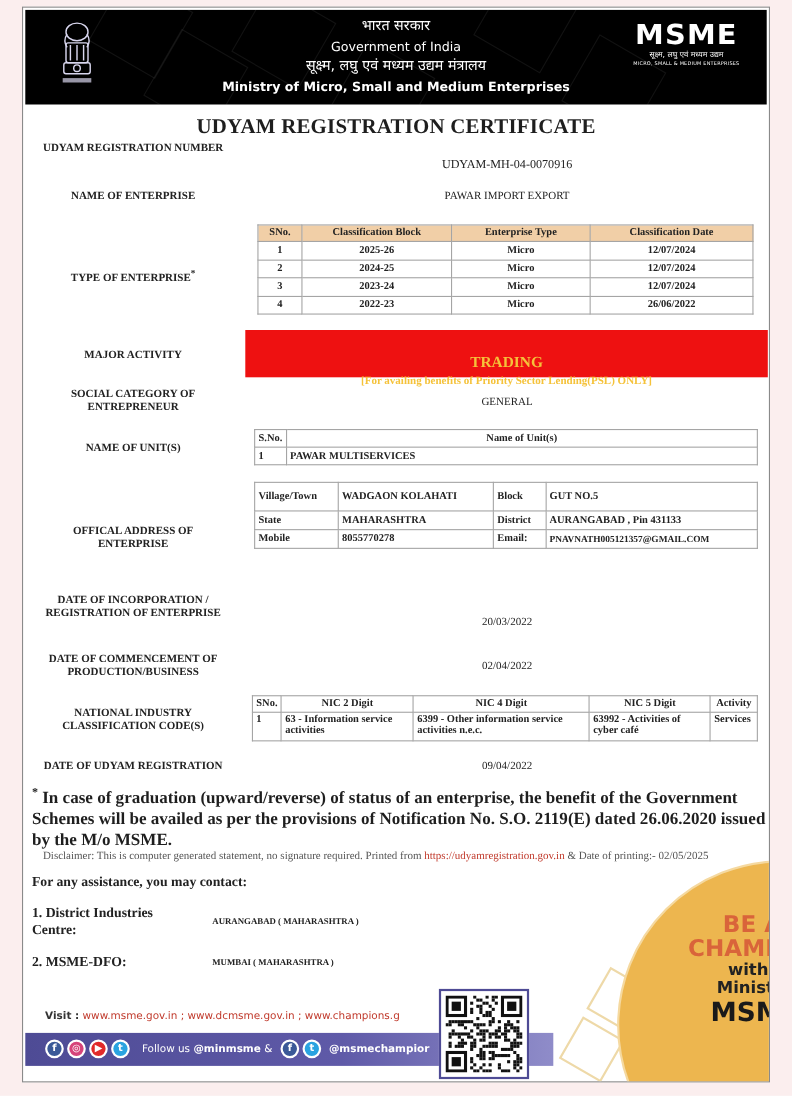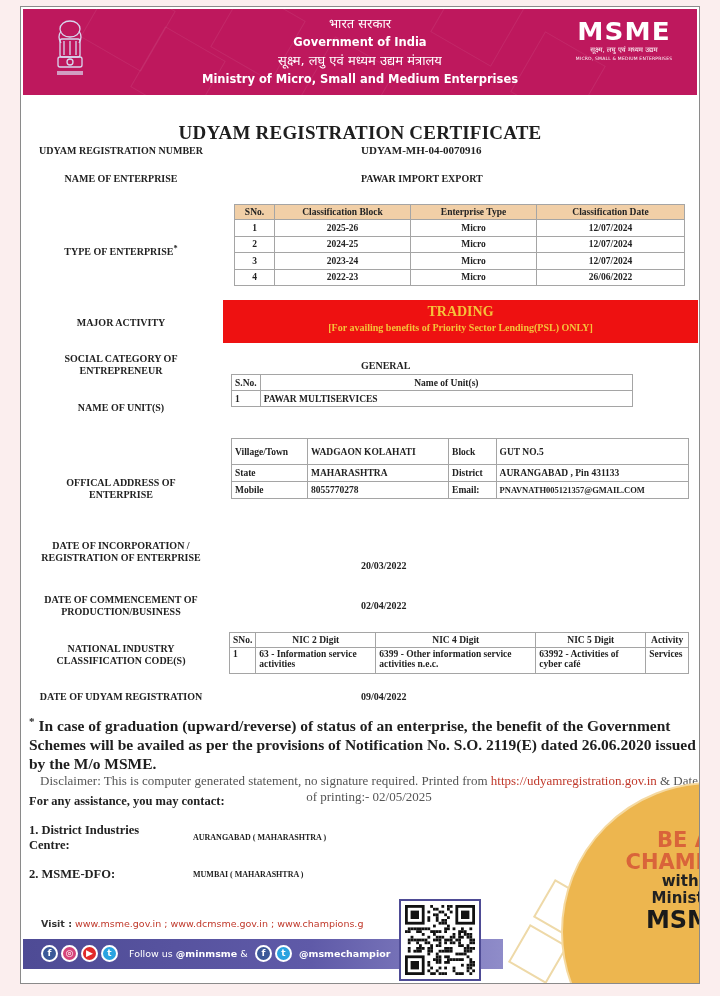--- a/index.html
+++ b/index.html
@@ -1,62 +1,62 @@
 <!DOCTYPE html>
 <html><head>
 <meta charset="utf-8">
 <style>
   * { box-sizing: border-box; margin: 0; padding: 0; }
   html, body { width: 720px; height: 996px; background: #fbeeee; overflow: hidden; }
   body { font-family: "Liberation Serif", "DejaVu Serif", serif; color: #222; position: relative; }
 
   .page { position: absolute; left: 20px; top: 6px; width: 680px; height: 978px; background: #fff; border: 1px solid #8a8a8a; overflow: hidden; }
 
-  .banner { position: absolute; left: 2px; top: 2px; width: 674px; height: 86px; background: #be185d; overflow: hidden; padding-left: 16px; }
+  .banner { position: absolute; left: 2px; top: 2px; width: 674px; height: 86px; background: #000000; overflow: hidden; padding-left: 16px; }
   .banner .hex { position: absolute; border: 1px solid rgba(255,255,255,0.07); width: 70px; height: 70px; transform: rotate(30deg); }
   .emblem { position: absolute; left: 26px; top: 8px; width: 42px; height: 68px; }
   .banner-text { position: absolute; left: 0; right: 0; top: 6px; text-align: center; color: #fff; font-family: "DejaVu Sans", sans-serif; }
   .banner-text .hi1 { font-size: 13px; line-height: 18px; }
-  .banner-text .en1 { font-size: 11.5px; font-weight: bold; line-height: 18px; }
+  .banner-text .en1 { font-size: 11.5px; font-weight: normal; line-height: 18px; }
   .banner-text .hi2 { font-size: 13px; line-height: 19px; }
   .banner-text .en2 { font-size: 11.5px; font-weight: bold; line-height: 18px; }
   .msme-logo { position: absolute; right: 22px; top: 10px; width: 102px; color: #fff; text-align: center; }
   .msme-logo .word { font-family: "DejaVu Sans", sans-serif; font-weight: bold; font-size: 25px; letter-spacing: 1px; line-height: 26px; transform: scaleX(1.05); }
   .msme-logo .sub1 { font-size: 7px; line-height: 10px; font-family: "DejaVu Sans", sans-serif; }
   .msme-logo .sub2 { font-size: 4.5px; line-height: 7px; font-family: "DejaVu Sans", sans-serif; letter-spacing: 0.2px; }
 
-  .cert-title { position: absolute; left: 0; right: 0; top: 98px; text-align: center; font-size: 19px; font-weight: bold; letter-spacing: 0.2px; color: #1e1e1e; margin-top: 17px; }
+  .cert-title { position: absolute; left: 0; right: 0; top: 98px; text-align: center; font-size: 19px; font-weight: bold; letter-spacing: 0.2px; color: #1e1e1e; }
 
   .lbl { position: absolute; font-size: 10px; font-weight: bold; text-align: center; line-height: 12px; color: #222; }
-  .val { position: absolute; font-size: 10px; font-weight: bold; color: #222; }
+  .val { position: absolute; font-size: 10px; font-weight: normal; text-align: center; color: #222; }
 
   table { border-collapse: collapse; position: absolute; font-family: "Liberation Serif", serif; }
   td, th { border: 1px solid #a5a5a5; font-size: 9.5px; color: #222; }
 
   .class-table { left: 213px; top: 197px; width: 451px; }
   .class-table th { background: #f1cfa7; font-weight: bold; height: 15px; text-align: center; }
   .class-table td { height: 16.5px; text-align: center; font-weight: bold; background: #fff; }
 
   .activity-box { position: absolute; left: 202px; top: 293px; width: 475px; height: 43px; background: #ee1111; text-align: center; color: #f5c23a; font-weight: bold; }
-  .activity-box .t1 { font-size: 14px; line-height: 18px; margin-top: 3px; }
+  .activity-box .t1 { font-size: 14px; line-height: 18px; margin-top: 22px; }
   .activity-box .t2 { font-size: 10px; line-height: 14px; }
 
-  .unit-table { left: 210px; top: 367px; width: 402px; }
+  .unit-table { left: 210px; top: 383px; width: 458px; }
   .unit-table td { height: 16px; padding: 0 3px; font-weight: bold; }
 
   .addr-table { left: 210px; top: 431px; width: 458px; }
   .addr-table td { padding: 1px 3px; height: 17px; font-weight: bold; line-height: 10px; font-size: 9.5px; }
 
   .nic-table { left: 208px; top: 625px; width: 460px; }
   .nic-table td { padding: 1px 3px; font-weight: bold; line-height: 10px; font-size: 9.5px; vertical-align: top; }
   .nic-table tr.h td { text-align: center; height: 15px; vertical-align: middle; }
 
   .note { position: absolute; left: 8px; top: 705px; width: 670px; font-size: 15.5px; font-weight: bold; line-height: 19px; color: #1e1e1e; }
   .note sup { font-size: 11px; }
-  .disclaimer { position: absolute; left: 18px; top: 766px; width: 660px; font-size: 13px; color: #555; text-align: center; }
+  .disclaimer { position: absolute; left: 18px; top: 766px; width: 660px; font-size: 10px; color: #555; text-align: left; }
   .disclaimer .link { color: #c0392b; }
 
   .assist { position: absolute; left: 8px; top: 787px; font-size: 12.5px; font-weight: bold; color: #222; }
   .contact-lbl { position: absolute; left: 8px; font-size: 12.5px; font-weight: bold; line-height: 15px; color: #222; }
   .contact-val { position: absolute; left: 172px; font-size: 8px; font-weight: bold; color: #222; }
 
   .champ { position: absolute; left: 540px; top: 775px; width: 300px; height: 300px; border-radius: 50%; background: #edb64f; border: 2px solid #f5d9a0; }
   .champ-text { position: absolute; left: 590px; top: 822px; width: 100px; text-align: right; font-family: "DejaVu Sans", sans-serif; font-weight: bold; white-space: nowrap; overflow: hidden; }
   .champ-text .a { color: #d9643a; font-size: 21px; line-height: 22px; }
   .champ-text .b { color: #222; font-size: 15px; line-height: 17px; }
@@ -109,21 +109,21 @@
     </div>
     <div class="msme-logo">
       <div class="word">MSME</div>
       <div class="sub1">सूक्ष्म, लघु एवं मध्यम उद्यम</div>
       <div class="sub2">MICRO, SMALL &amp; MEDIUM ENTERPRISES</div>
     </div>
   </div>
 
   <div class="cert-title">UDYAM REGISTRATION CERTIFICATE</div>
 
-  <div class="lbl" style="left:10px;top:138px;width:180px;">UDYAM REGISTRATION NUMBER</div>
+  <div class="lbl" style="left:10px;top:122px;width:180px;">UDYAM REGISTRATION NUMBER</div>
   <div class="val" style="left:340px;top:137px;width:200px;font-size:11px;">UDYAM-MH-04-0070916</div>
   <div class="lbl" style="left:10px;top:166px;width:180px;">NAME OF ENTERPRISE</div>
   <div class="val" style="left:340px;top:166px;width:200px;">PAWAR IMPORT EXPORT</div>
 
   <div class="lbl" style="left:30px;top:236px;width:140px;">
     <span>TYPE OF ENTERPRISE</span><sup>*</sup>
   </div>
   <table class="class-table">
     <tbody>
         <tr>

